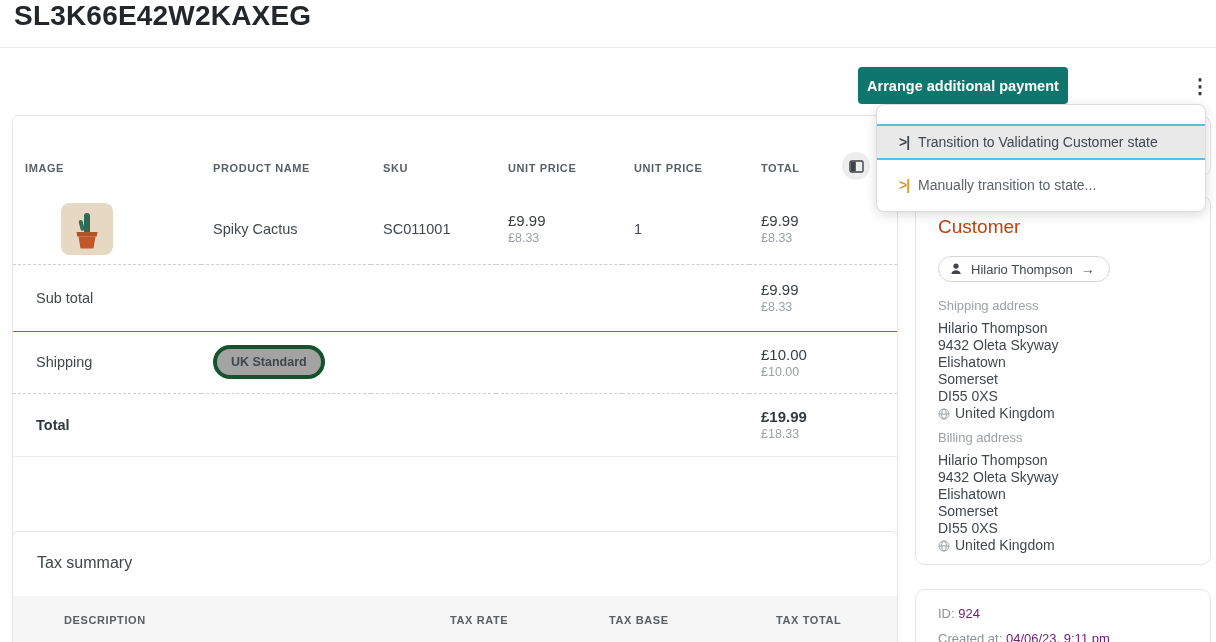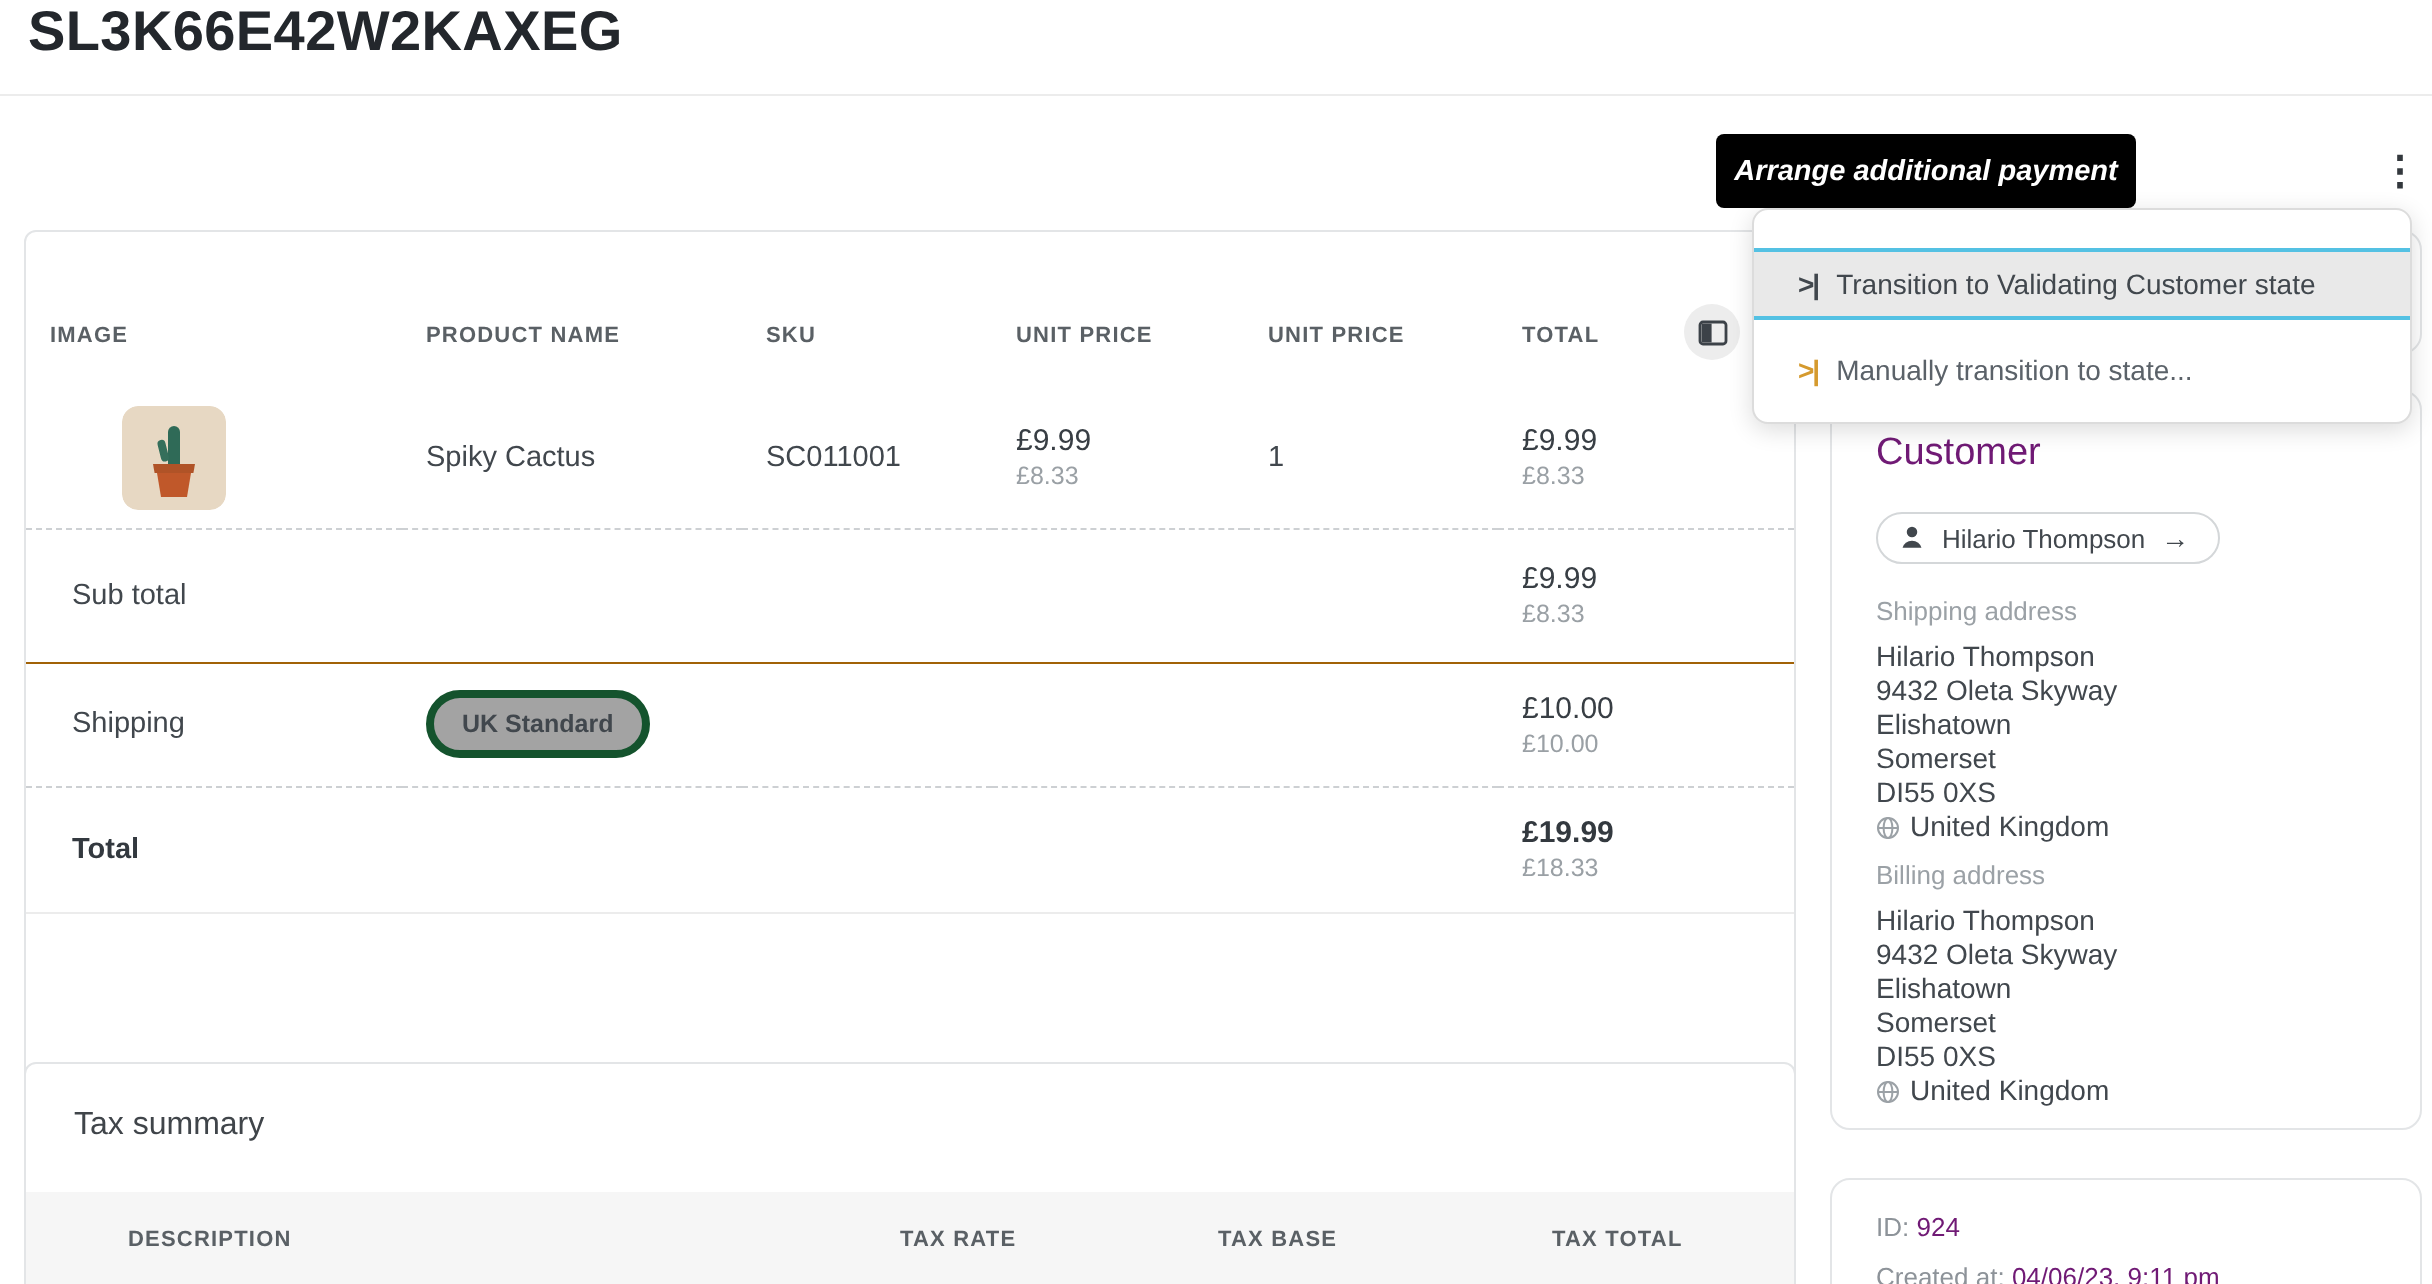--- a/index.html
+++ b/index.html
@@ -6,21 +6,21 @@
   html,body { background:#fff; }
   body { font-family: "Liberation Sans", "DejaVu Sans", sans-serif; }
   #app { position:relative; width:1216px; height:642px; background:#fff; overflow:hidden; }
 
   
   .page-title { position:absolute; left:14px; top:0px; font-size:28px; font-weight:700; color:#23272c; letter-spacing:.2px; }
   .header-divider { position:absolute; left:0; top:47px; width:1216px; height:1px; background:#ececec; }
 
   
   .btn { position:absolute; top:67px; height:37px; border:none; border-radius:4px; font-family:inherit; font-size:14.5px; cursor:pointer; }
-  .btn-primary { left:858px; width:210px; background:#000000; color:#fff; font-weight:700;font-style:italic; }
+  .btn-primary { left:858px; width:210px; background:#0f766e; color:#fff; font-weight:700; }
   .btn-secondary { left:1076px; width:100px; background:#ececec; color:#999ea3; font-weight:400; }
   .kebab-btn { position:absolute; left:1186px; top:70px; width:28px; height:32px; background:none; border:none; cursor:pointer;
                font-size:20px; font-weight:700; color:#33383d; line-height:30px; }
 
   
   .dropdown { position:absolute; left:876px; top:104px; width:330px; background:#fff; border:1px solid #dcdcdc;
               border-radius:8px; box-shadow:0 3px 12px rgba(0,0,0,.14); padding:19px 0 10px 0; z-index:20; }
   .dd-item { display:flex; align-items:center; gap:9px; padding:8px 12px 8px 22px; font-size:14px; color:#5b6269; cursor:pointer; background:#fff; }
   .dd-item.highlighted { background:#e9e9e9; border-top:2px solid #54c1e3; border-bottom:2px solid #54c1e3; color:#41474d; }
   .dd-item + .dd-item { margin-top:9px; }
@@ -58,21 +58,21 @@
   .col-toggle { position:absolute; top:36px; right:27px; width:28px; height:28px; border-radius:50%;
                 background:#ededed; border:none; cursor:pointer; display:flex; align-items:center; justify-content:center; }
 
   
   .tax-title { margin-left:24px; font-size:16px; font-weight:400; color:#40454a; }
   .tax-head { position:relative; margin-top:24px; height:90px; background:#f6f6f6; }
   .tax-head span { position:absolute; top:18px; font-size:11px; font-weight:700; letter-spacing:.6px; color:#5a6065; }
   .th-desc { left:51px; } .th-rate { left:437px; } .th-base { left:596px; } .th-total { left:763px; }
 
   
-  .cust-title { font-size:19px; font-weight:400; color:#701a75; margin-bottom:18px; }
+  .cust-title { font-size:19px; font-weight:400; color:#c2410c; margin-bottom:18px; }
   .cust-pill { display:inline-flex; align-items:center; gap:8px; padding:4px 14px 4px 10px; border:1px solid #d4d7d9;
                border-radius:999px; background:#fff; font-size:13px; color:#41474d; cursor:pointer; font-family:inherit; margin-bottom:16px; }
   .cust-pill .arrow { font-size:14px; color:#41474d; }
   .addr-label { font-size:13px; color:#9ba1a6; margin:8px 0 7px; }
   .addr-line { font-size:14px; line-height:17px; color:#41474d; }
   .country-line { display:flex; align-items:center; gap:5px; }
 
   
   .meta-line { font-size:13px; margin-bottom:10px; }
   .meta-label { color:#8d9399; }

